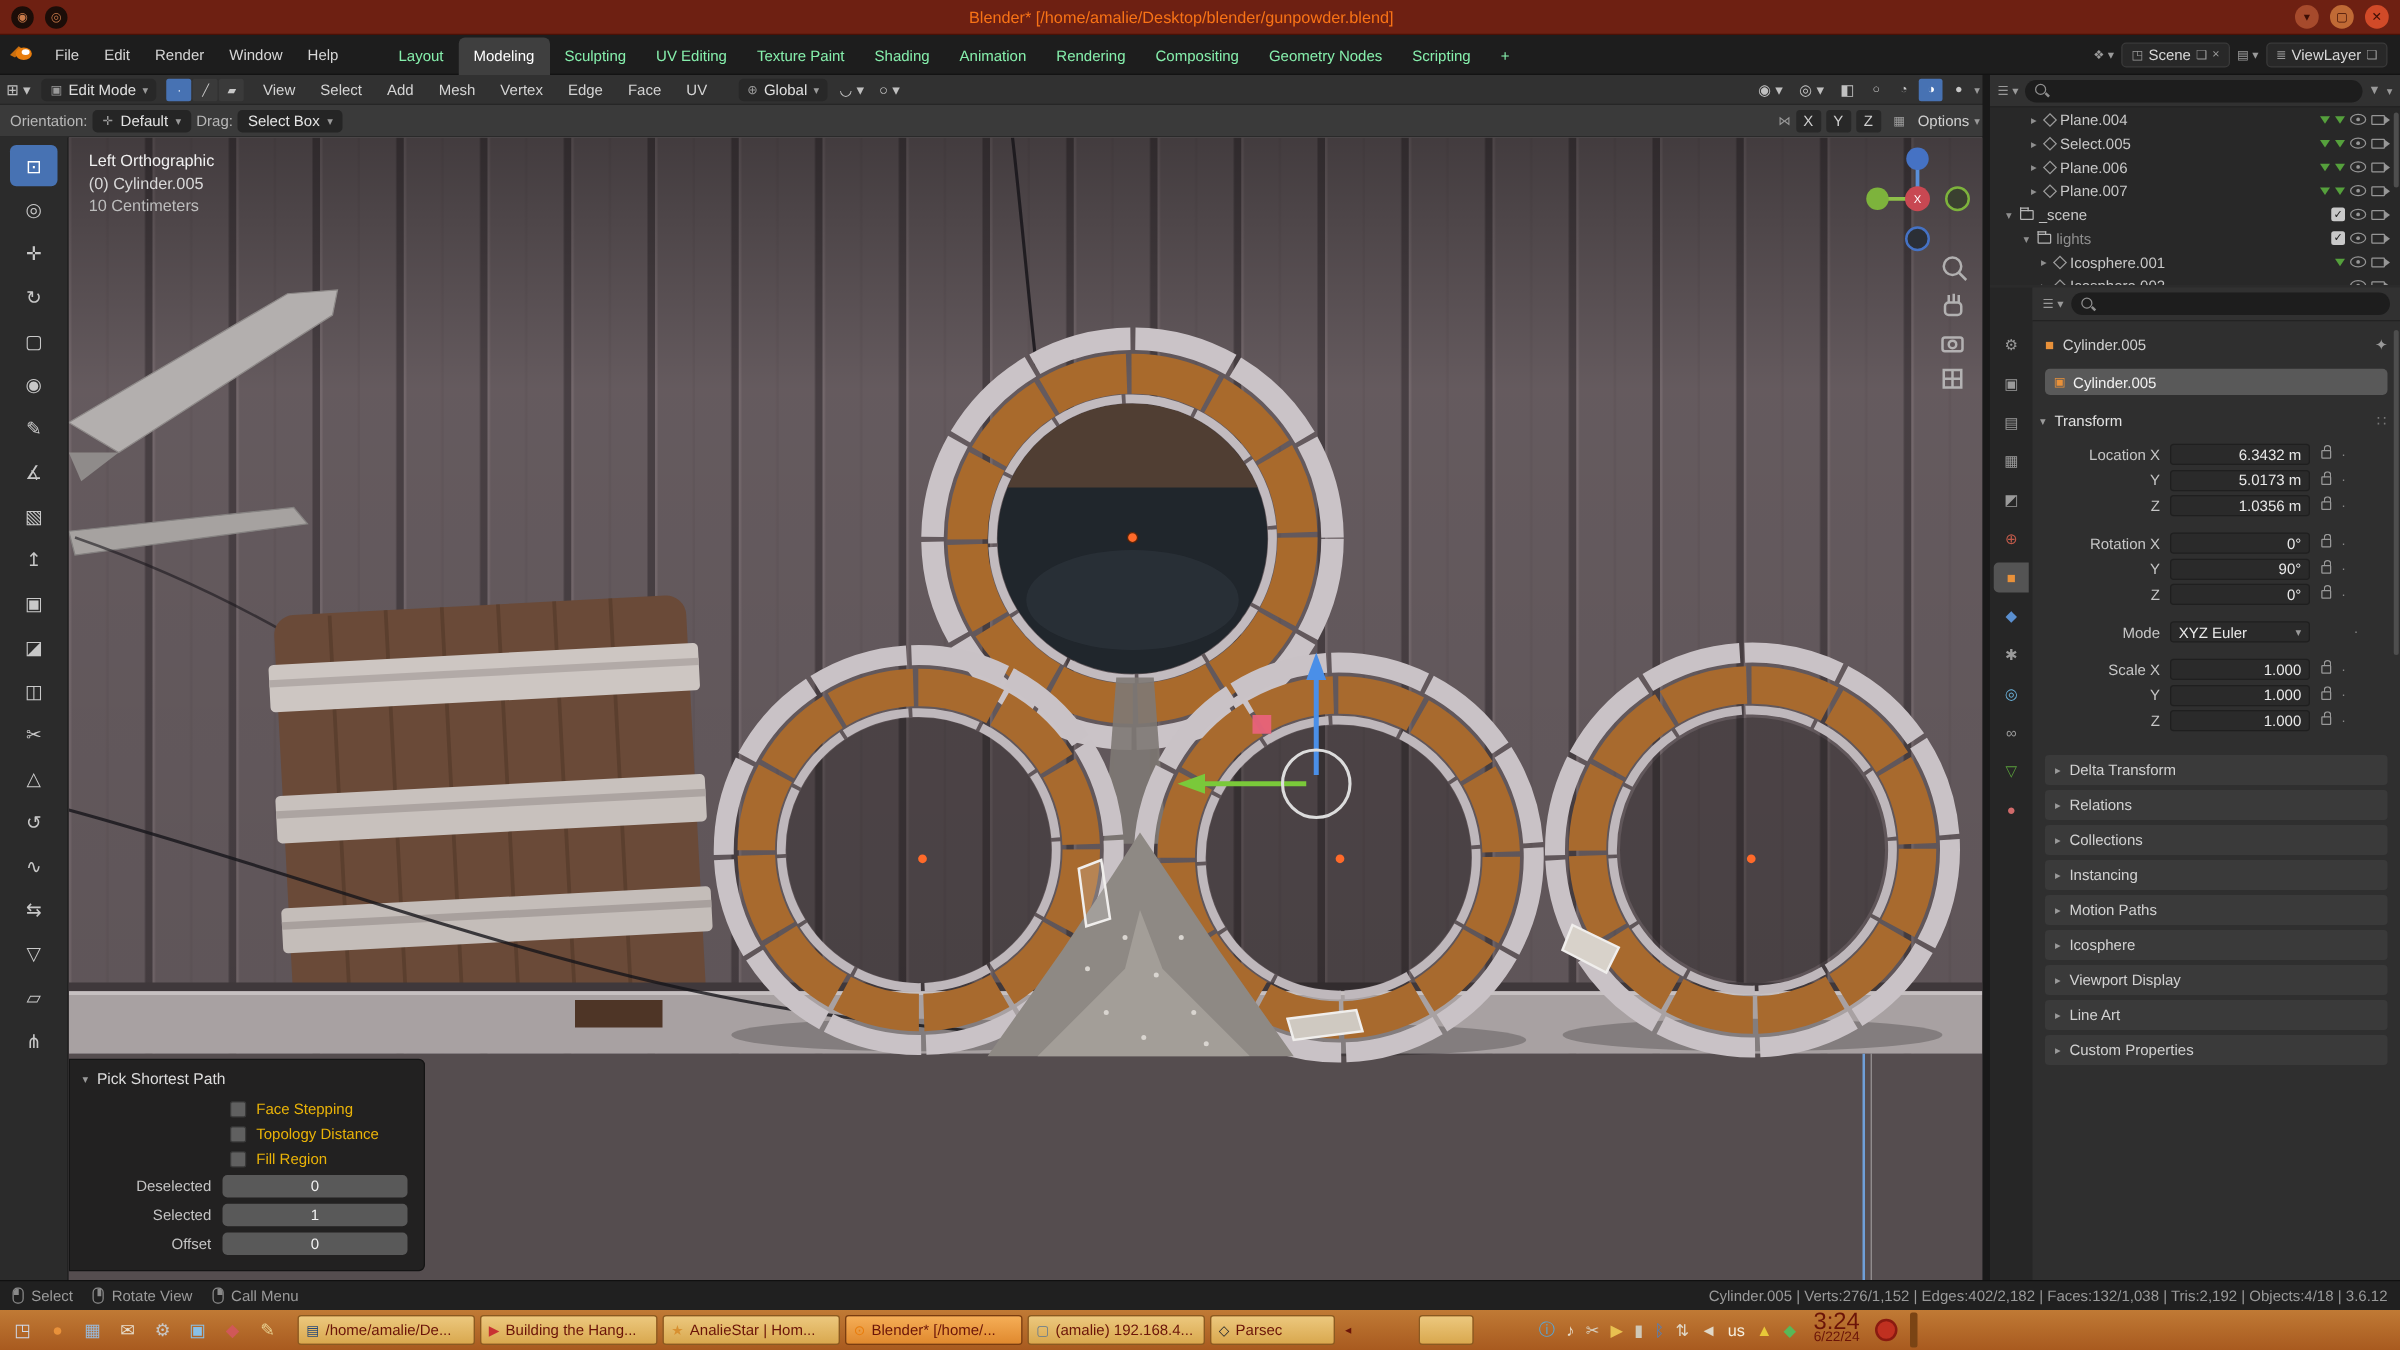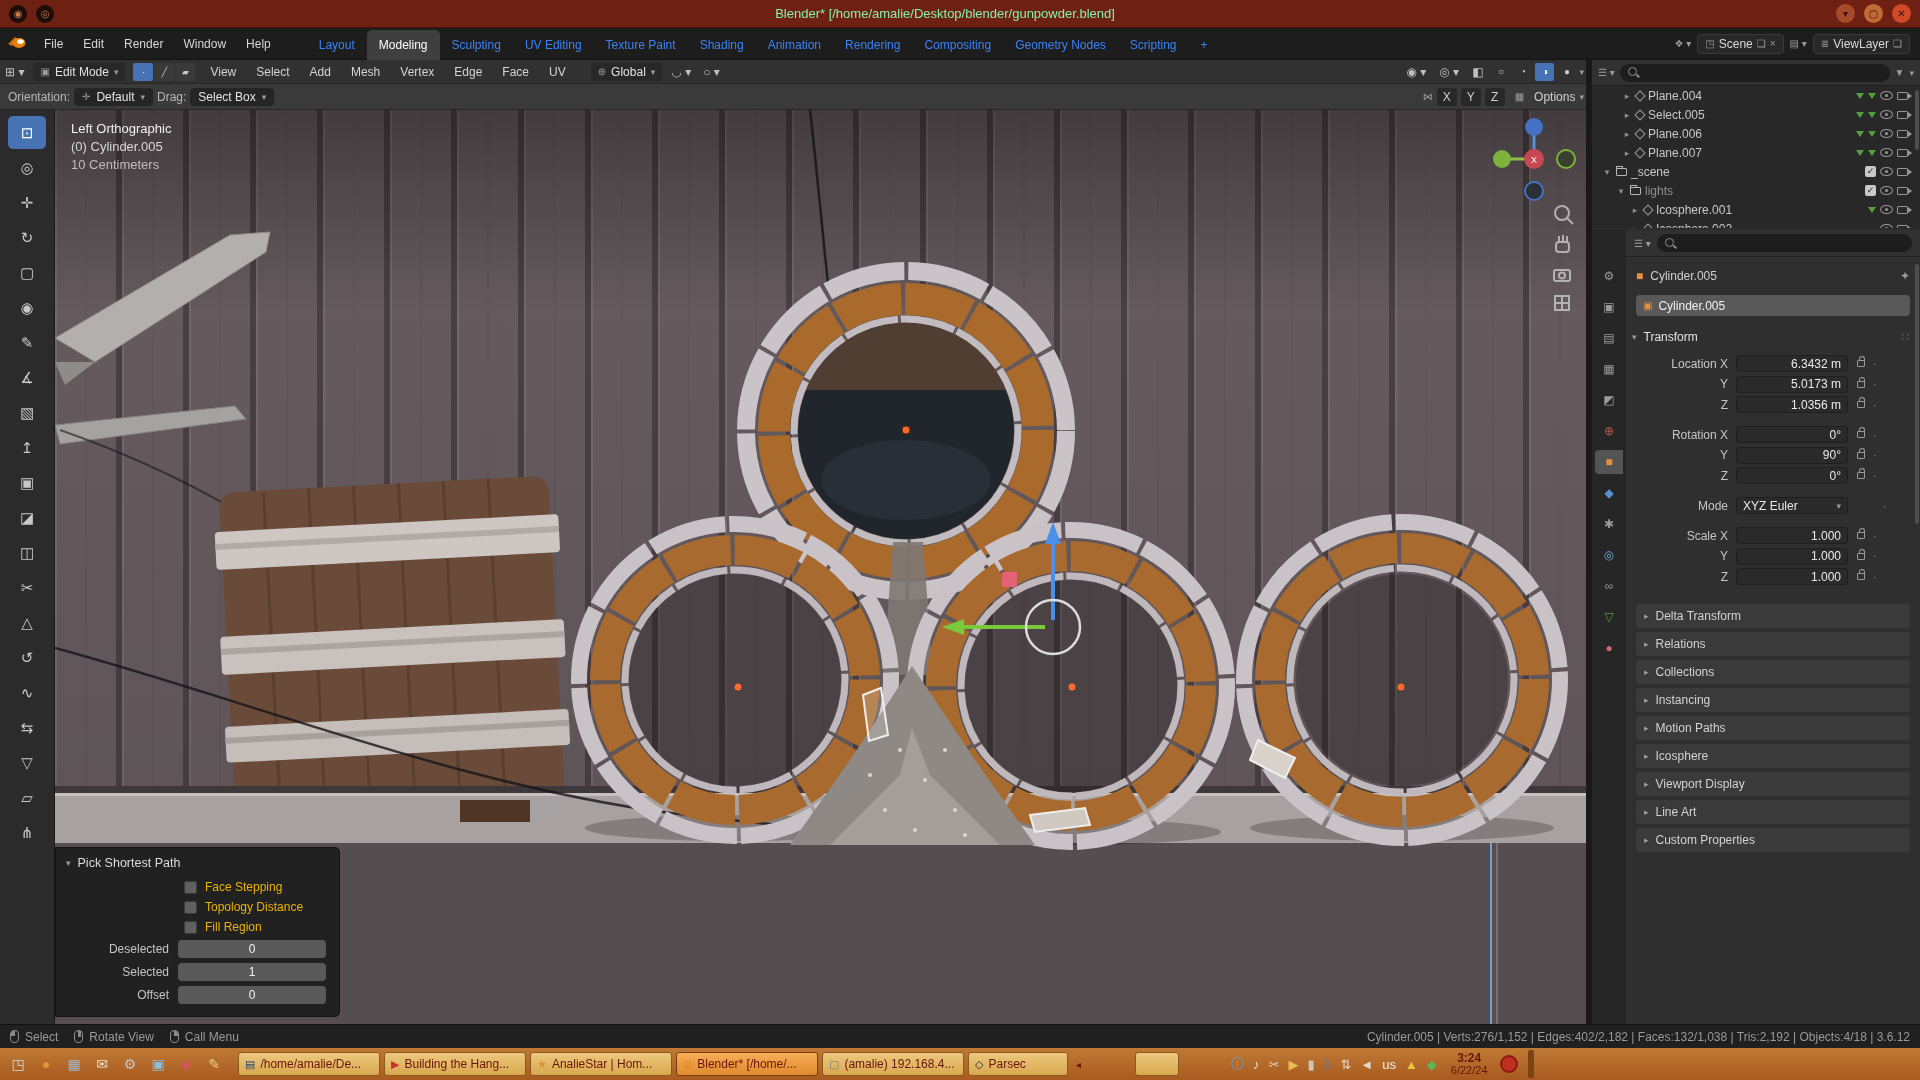--- a/index.html
+++ b/index.html
@@ -5,31 +5,31 @@
   *{margin:0;padding:0;box-sizing:border-box}
   html,body{background:#111}
   #app{position:relative;width:1920px;height:1080px;background:#2b2b2b;
        font-family:"Liberation Sans",sans-serif;font-size:12px;color:#d0d0d0;overflow:hidden}
 
   
   .titlebar{position:absolute;left:0;top:0;width:1920px;height:28px;background:#6e2012;
             display:flex;align-items:center;border-bottom:1px solid #481107}
   .titlebar .tcirc{width:18px;height:18px;border-radius:50%;background:#1c0d08;margin-left:9px;
                    display:flex;align-items:center;justify-content:center;color:#c97a4a;font-size:10px}
-  .titlebar .title{flex:1;text-align:center;color:#86efac;font-size:13px}
+  .titlebar .title{flex:1;text-align:center;color:#f97316;font-size:13px}
   .winbtn{width:19px;height:19px;border-radius:50%;margin-right:9px;display:flex;align-items:center;
           justify-content:center;font-size:10px;color:#3d0e05}
   .winbtn.b1{background:#a64a2c}.winbtn.b2{background:#c06a35}.winbtn.b3{background:#d14a28}
 
   
   .topbar{position:absolute;left:0;top:28px;width:1920px;height:32px;background:#1d1d1d;
           display:flex;align-items:center;border-bottom:1px solid #131313}
   .menu-item{padding:0 10px;line-height:32px;color:#d6d6d6;cursor:default}
   .ws-tabs{display:flex;margin-left:26px;height:32px;align-items:flex-end}
-  .ws-tab{padding:0 12px;line-height:30px;color:#3b82f6;border-radius:5px 5px 0 0}
+  .ws-tab{padding:0 12px;line-height:30px;color:#86efac;border-radius:5px 5px 0 0}
   .ws-tab.active{background:#3f3f3f;color:#fff}
   .tb-right{margin-left:auto;display:flex;align-items:center;gap:6px;padding-right:10px}
   .tb-select{display:flex;align-items:center;gap:4px;background:#282828;border:1px solid #3a3a3a;
              border-radius:4px;padding:2px 7px;color:#d8d8d8}
   .mini-ic{color:#9a9a9a;font-size:10px}
   .caret{color:#9a9a9a;font-size:9px}
 
   
   .vp-header{position:absolute;left:0;top:60px;width:1592px;height:24px;background:#313131;
              display:flex;align-items:center;border-bottom:1px solid #262626;gap:2px}
@@ -156,21 +156,21 @@
             border-radius:3px;display:flex;align-items:center;gap:5px;padding:0 6px;color:#6b1408;overflow:hidden}
   .task-btn.active{background:linear-gradient(#f5ae57,#e0892e);border-color:#7a3d10}
   .task-btn .ticon{font-size:11px;flex:none}
   .task-btn .tlabel{white-space:nowrap;overflow:hidden;font-size:12px}
   .tray-collapse{color:#6b1408;font-size:10px;margin:0 4px}
   .empty-btn{width:44px;height:24px;background:linear-gradient(#ecc87e,#d9a84e);border:1px solid #8a5a20;
              border-radius:3px;margin-left:46px}
   .tray{display:flex;align-items:center;gap:9px;margin-left:48px}
   .tray .tico{font-size:13px}
   .clock{display:flex;flex-direction:column;align-items:center;line-height:12px;color:#6b1408;margin-left:10px}
-  .clock .t{font-weight:bold;font-size:12px}
+  .clock .t{font-weight:normal;font-size:19px}
   .clock .d{font-size:11px}
   .power{width:18px;height:18px;border-radius:50%;background:#c03020;border:2px solid #8a1a10;margin-left:8px}
   .edge-strip{width:6px;height:28px;background:#7a4414;margin-left:6px;border-radius:2px}
 
   .sicon{position:relative;width:11px;height:11px;display:inline-block;flex:none}
   .sicon::before{content:"";position:absolute;left:0;top:0;width:7px;height:7px;border:1.5px solid #8f8f8f;border-radius:50%}
   .sicon::after{content:"";position:absolute;left:8px;top:8px;width:4px;height:1.5px;background:#8f8f8f;transform:rotate(45deg)}
 </style>
 </head>
 <body>

